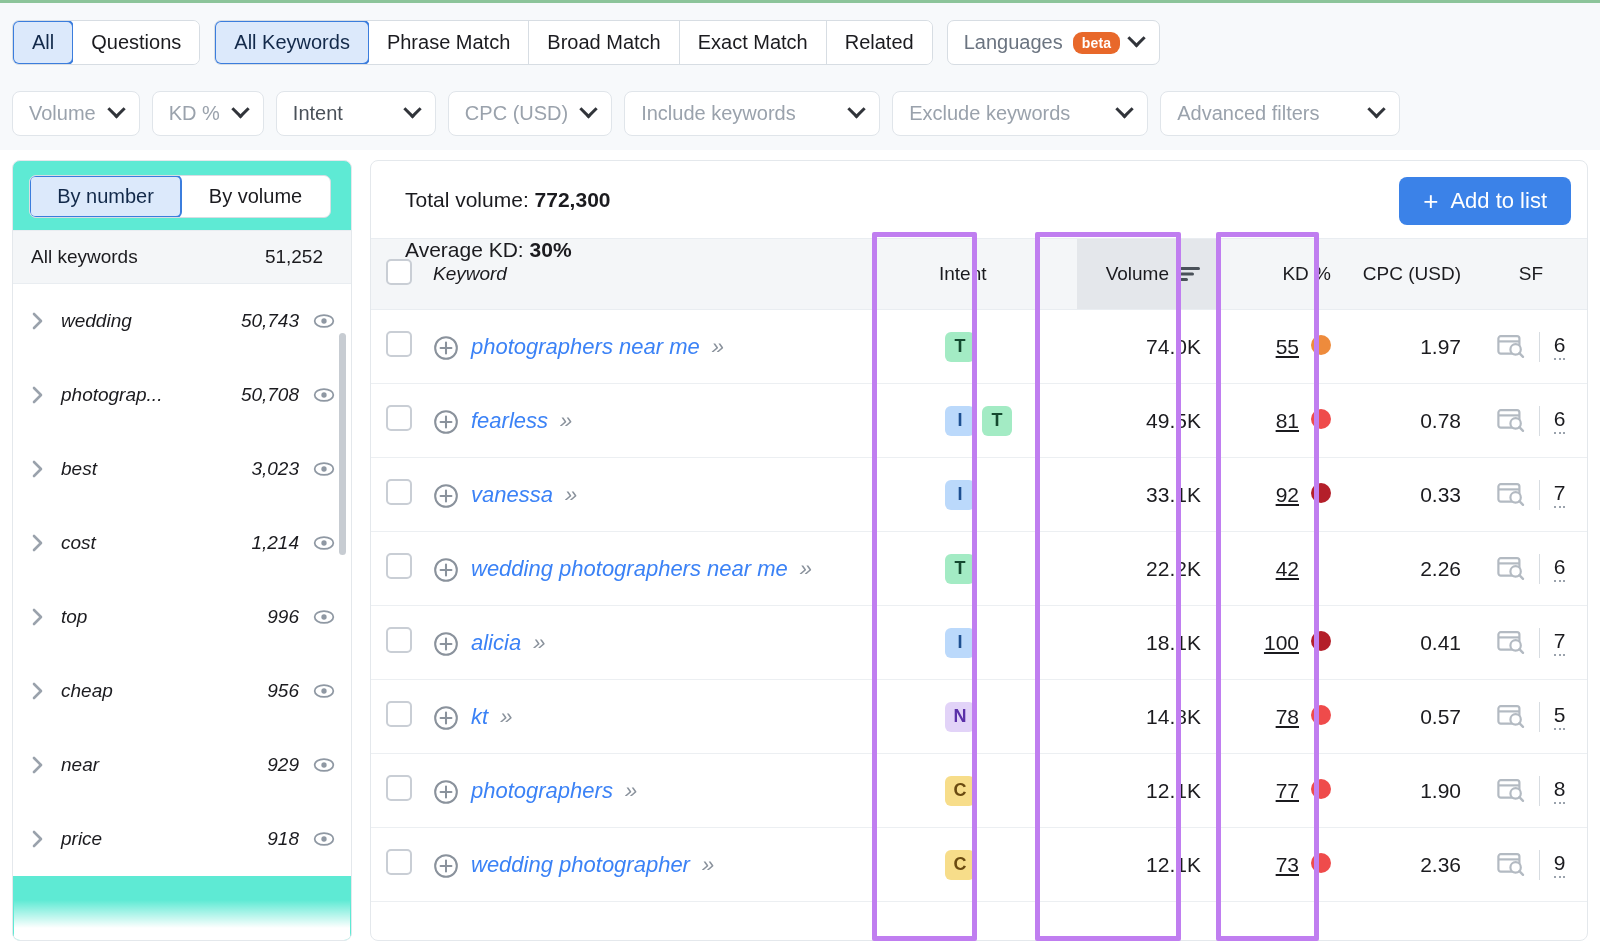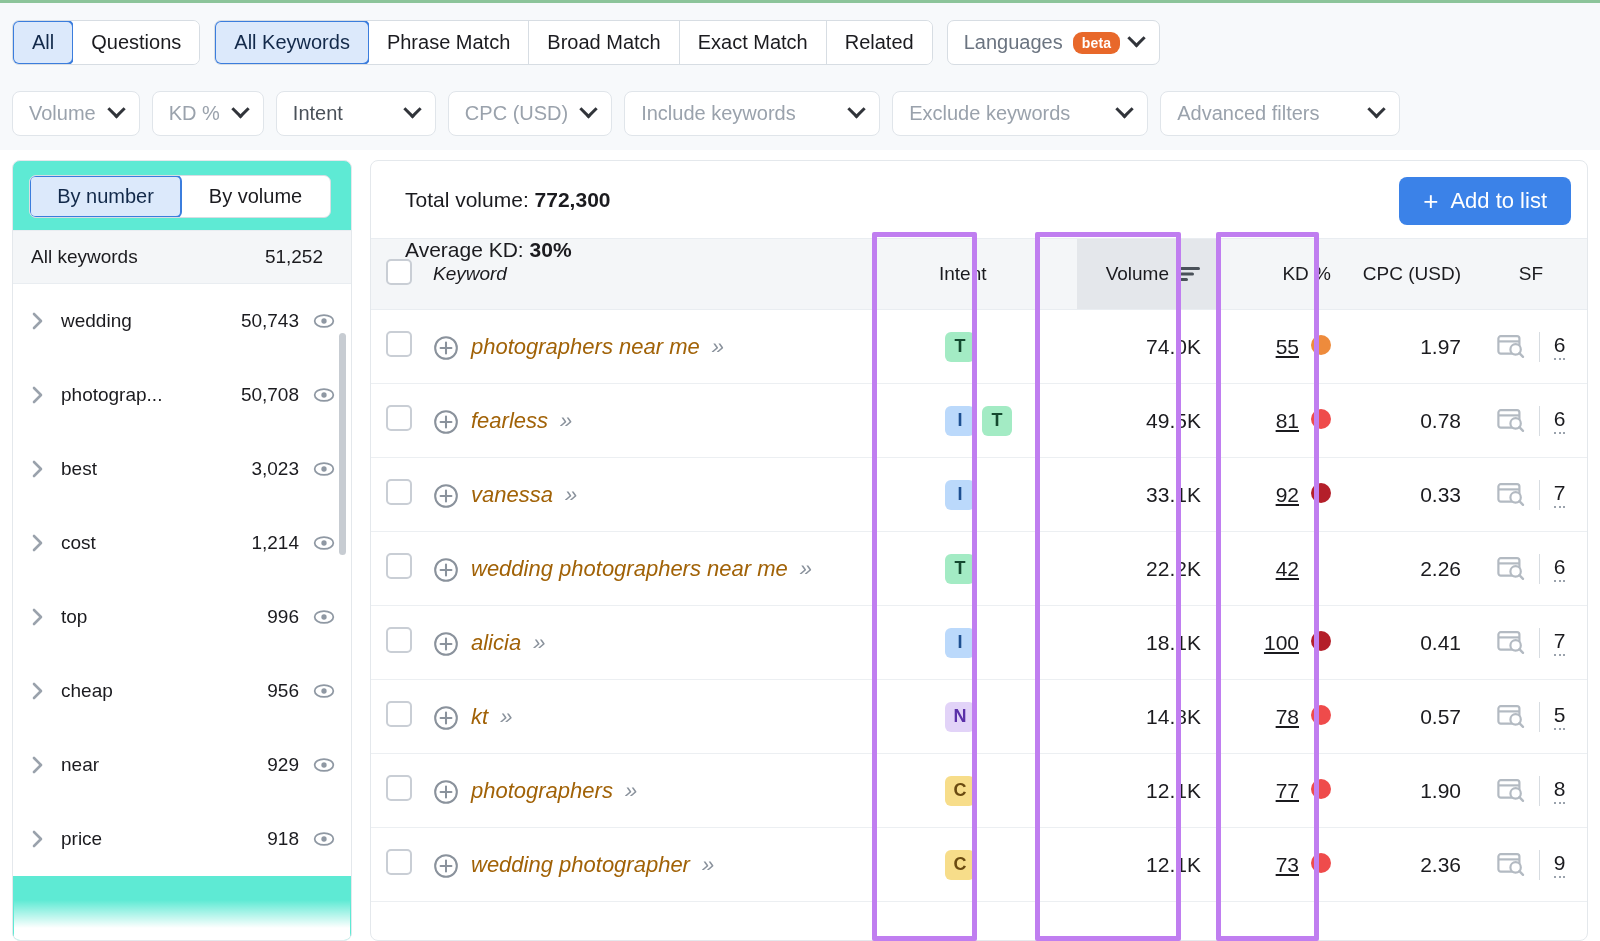--- a/index.html
+++ b/index.html
@@ -86,21 +86,21 @@
   .side-switch .sw.active{
     background:#dce9fb; color:#12294a;
     border:2px solid #3b7ddd; border-radius:6px; margin:-1px;
   }
   .side-head{
     display:flex; align-items:center; justify-content:space-between;
     padding:0 28px 0 18px; height:54px;
     background:#f4f6f8; border-top:1px solid #e9edf1; border-bottom:1px solid #e9edf1;
     font-size:19px; color:#1b1b1f;
   }
-  .side-list{ position:relative; }
+  .side-list{ position:relative;font-style:italic; }
   .side-row{
     display:flex; align-items:center; height:74px;
     padding:0 16px 0 12px; font-size:19px; color:#1b1b1f;
     cursor:pointer; background:#fff;
   }
   .side-row .chev{
     width:26px; display:flex; align-items:center; justify-content:center;
     color:#9aa2ac; flex:0 0 26px;
   }
   .side-row .nm{ flex:1; padding-left:10px; }
@@ -164,21 +164,21 @@
   th.c-vol .lbl{ display:flex; align-items:center; justify-content:flex-end; gap:10px; }
   th.c-kd .lbl, th.c-cpc .lbl{ text-align:right; }
   th.c-sf .lbl{ text-align:center; }
 
   .chk{
     display:inline-block; width:26px; height:26px;
     border:2px solid #c9ced5; border-radius:5px; background:#fff; cursor:pointer;
   }
   .kwcell{ display:flex; align-items:flex-start; gap:12px; padding:6px 10px 6px 6px; flex-wrap:wrap; }
   .plusicon{ flex:0 0 26px; width:26px; height:26px; color:#8a929c; margin-top:2px; }
-  .kwlink{ color:#a16207; font-size:22px; cursor:pointer; line-height:1.25; }
+  .kwlink{ color:#3b82f6; font-size:22px; cursor:pointer; line-height:1.25; }
   .dblchev{ color:#8a929c; font-size:22px; letter-spacing:-2px; line-height:1.25; }
 
   .badge{
     display:inline-flex; align-items:center; justify-content:center;
     width:30px; height:30px; border-radius:6px;
     font-size:18px; font-weight:bold; margin-right:7px;
   }
   .b-T{ background:#a3ebc4; color:#14492f; }
   .b-I{ background:#bbd9fb; color:#1d4f91; }
   .b-N{ background:#e2d3f8; color:#5a2fa8; }

